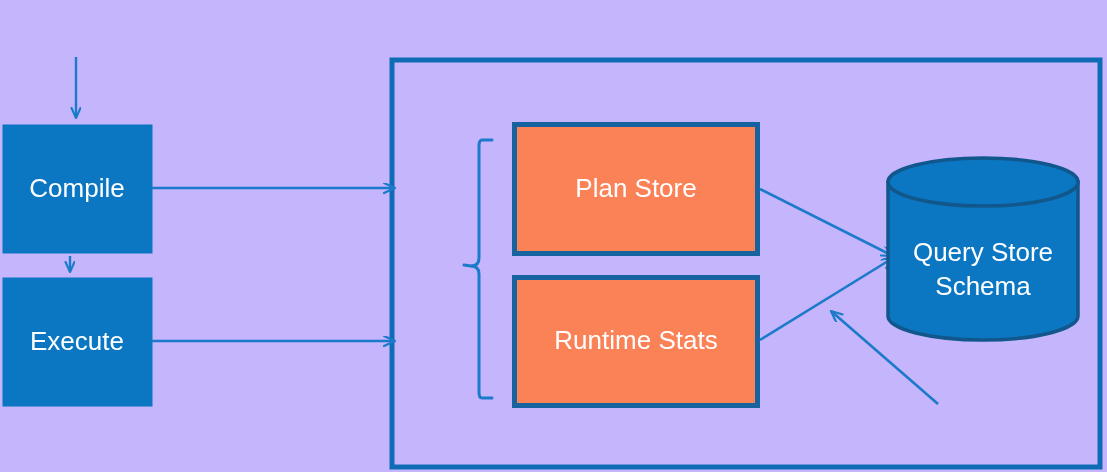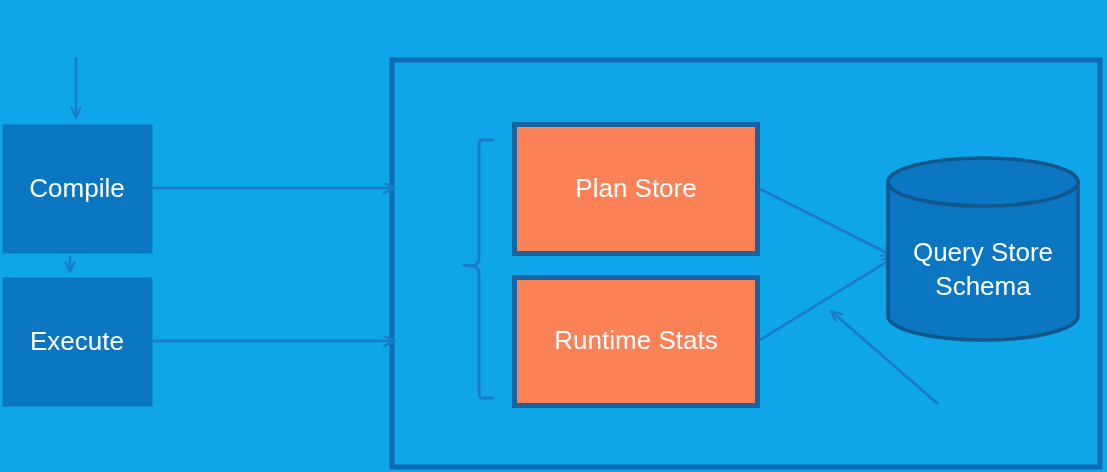--- a/index.html
+++ b/index.html
@@ -5,21 +5,21 @@
 <style>
   html, body {
     margin: 0;
     padding: 0;
     background: #000000;
   }
   #stage {
     position: relative;
     width: 1107px;
     height: 472px;
-    background: #0ea5e9;
+    background: #c4b5fd;
     overflow: hidden;
     font-family: "Liberation Sans", sans-serif;
   }
   #diagram-svg {
     position: absolute;
     left: 0;
     top: 0;
     width: 1107px;
     height: 472px;
   }

